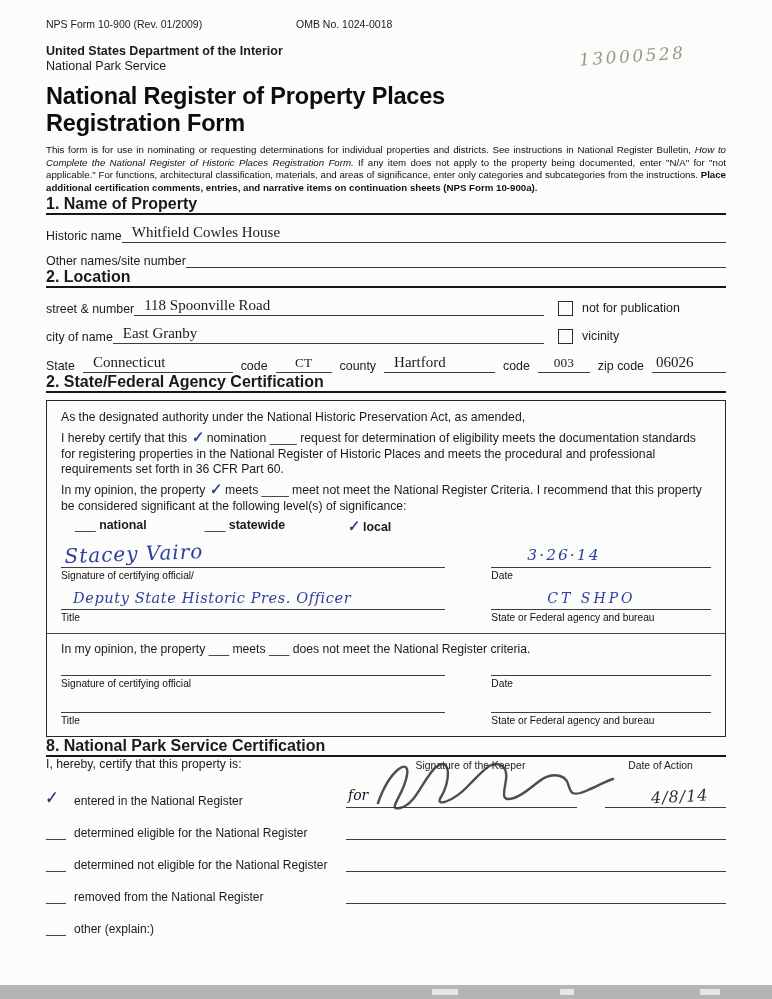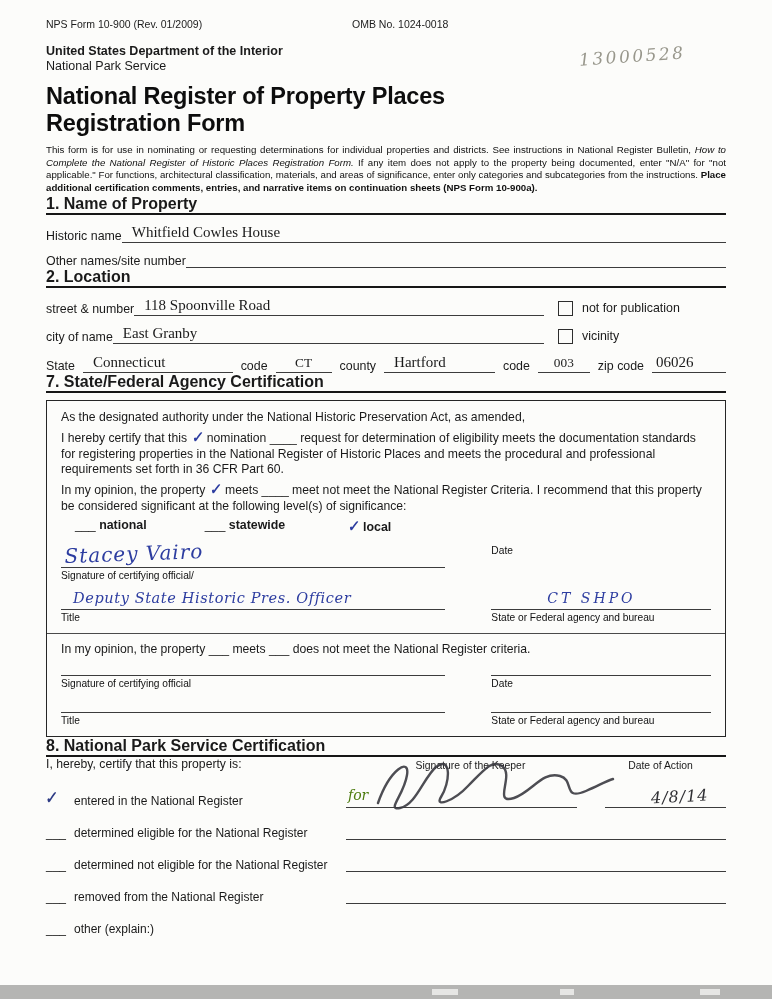--- a/index.html
+++ b/index.html
@@ -1,21 +1,21 @@
 <!DOCTYPE html>
 <html><head>
 <meta charset="utf-8">
 <style>
   html,body{margin:0;padding:0;background:#e9e9e7;}
   .page{position:relative;width:772px;height:999px;background:#fcfcfa;color:#1a1a1a;
         font-family:"Liberation Sans",sans-serif;box-sizing:border-box;
         padding:18px 46px 0;overflow:hidden;}
   
   .meta-row{display:flex;font-size:10.5px;color:#1c1c1c;}
-  .meta-form{width:306px;}
+  .meta-form{width:250px;}
   .hand-id{position:absolute;top:46px;right:86px;font-family:"DejaVu Serif",serif;font-style:italic;
            font-size:17px;color:#98978c;letter-spacing:2.5px;transform:rotate(-4deg);}
   
   .dept{margin-top:14px;font-size:12.5px;line-height:1.2;}
   .dept .d1{font-weight:bold;}
   
   .title{margin-top:9px;font-size:23.5px;font-weight:bold;line-height:1.13;color:#0d0d0d;letter-spacing:-0.2px;}
   
   .instructions{margin:8px 0 0;font-size:9.7px;line-height:1.3;text-align:justify;color:#101010;}
   .instructions .it{font-style:italic;}
@@ -60,21 +60,21 @@
   .keeper-lab{flex:1.9;text-align:center;font-size:10.4px;}
   .action-lab{flex:1;text-align:center;font-size:10.4px;}
   .s4row{display:flex;align-items:flex-end;margin-top:18px;font-size:12px;}
   .s4left{width:300px;flex:none;display:flex;align-items:flex-end;}
   .s4prefix{width:28px;flex:none;color:#1a1a1a;}
   .s4row.first{margin-top:4px;}
   .s4row.first .s4prefix{font-family:"DejaVu Serif",serif;font-style:italic;font-weight:bold;color:#2c3a84;
                          font-size:15px;transform:rotate(-10deg);transform-origin:left bottom;}
   .s4line{flex:1;border-bottom:1.1px solid #3c3c3c;height:2px;}
   .sig-zone{flex:1.9;position:relative;border-bottom:1.1px solid #3c3c3c;height:32px;margin-right:28px;}
-  .keeper-for{position:absolute;left:2px;bottom:4px;font-size:14px;color:#4d7c0f;font-family:"DejaVu Serif",serif;font-style:italic;}
+  .keeper-for{position:absolute;left:2px;bottom:4px;font-size:14px;color:#0f172a;font-family:"DejaVu Serif",serif;font-style:italic;}
   .keeper-svg{position:absolute;left:24px;bottom:-14px;overflow:visible;}
   .action-zone{flex:1;position:relative;border-bottom:1.1px solid #3c3c3c;height:32px;}
   .hw-action{position:absolute;left:38%;bottom:1px;font-size:16px;color:#2f2f33;font-family:"DejaVu Serif",serif;
              font-style:italic;transform:rotate(-3deg);letter-spacing:1px;}
   
   .scan-strip{position:absolute;left:0;right:0;bottom:0;height:14px;background:#b5b5b3;}
   .scan-strip .mark{position:absolute;top:4px;height:6px;background:#e6e6e4;}
   .scan-strip .m1{left:432px;width:26px;}
   .scan-strip .m2{left:560px;width:14px;}
   .scan-strip .m3{left:700px;width:20px;}
@@ -141,21 +141,21 @@
     <span class="flabel">county</span>
     <span class="wline" style="flex:1"><span class="val">Hartford</span></span>
     <span class="flabel">code</span>
     <span class="wline" style="width:52px">
         <span class="val-c">003</span>
       </span>
     <span class="flabel">zip code</span>
     <span class="wline" style="width:74px"><span class="val" style="padding-left:4px">06026</span></span>
   </div>
 
-  <div class="sec-h">7. State/Federal Agency Certification</div>
+  <div class="sec-h">2. State/Federal Agency Certification</div>
 
   <div class="certbox">
     <p>As the designated authority under the National Historic Preservation Act, as amended,</p>
 
     <p><span>I hereby certify that this</span><span class="check hw">✓</span><span>nomination  ____ request for determination of eligibility meets the documentation standards for registering properties in the National Register of Historic Places and meets the procedural and professional requirements set forth in 36 CFR Part 60.</span></p>
 
     <p><span>In my opinion, the property</span><span class="check hw">✓</span><span>meets  ____ meet not meet the National Register Criteria.  I recommend that this property be considered significant at the following level(s) of significance:</span></p>
 
     <div class="levels">
       <span><span>___</span> <span class="lvl-label">national</span></span>
@@ -164,20 +164,23 @@
     </div>
 
     <div class="sigrow">
       <div class="sig-main">
         <div class="writearea">
             <span class="hw hw-sig">Stacey Vairo</span>
           </div>
         <div class="sublabel">Signature of certifying official/</div>
       </div>
       <div class="sig-date">
+        <div class="writearea">
+            <span class="hw hw-date">3·26·14</span>
+          </div>
         <div class="sublabel">Date</div>
       </div>
     </div>
 
     <div class="sigrow" style="margin-top:5px">
       <div class="sig-main">
         <div class="writearea" style="height:21px">
             <span class="hw hw-title">Deputy State Historic Pres. Officer</span>
           </div>
         <div class="sublabel">Title</div>

